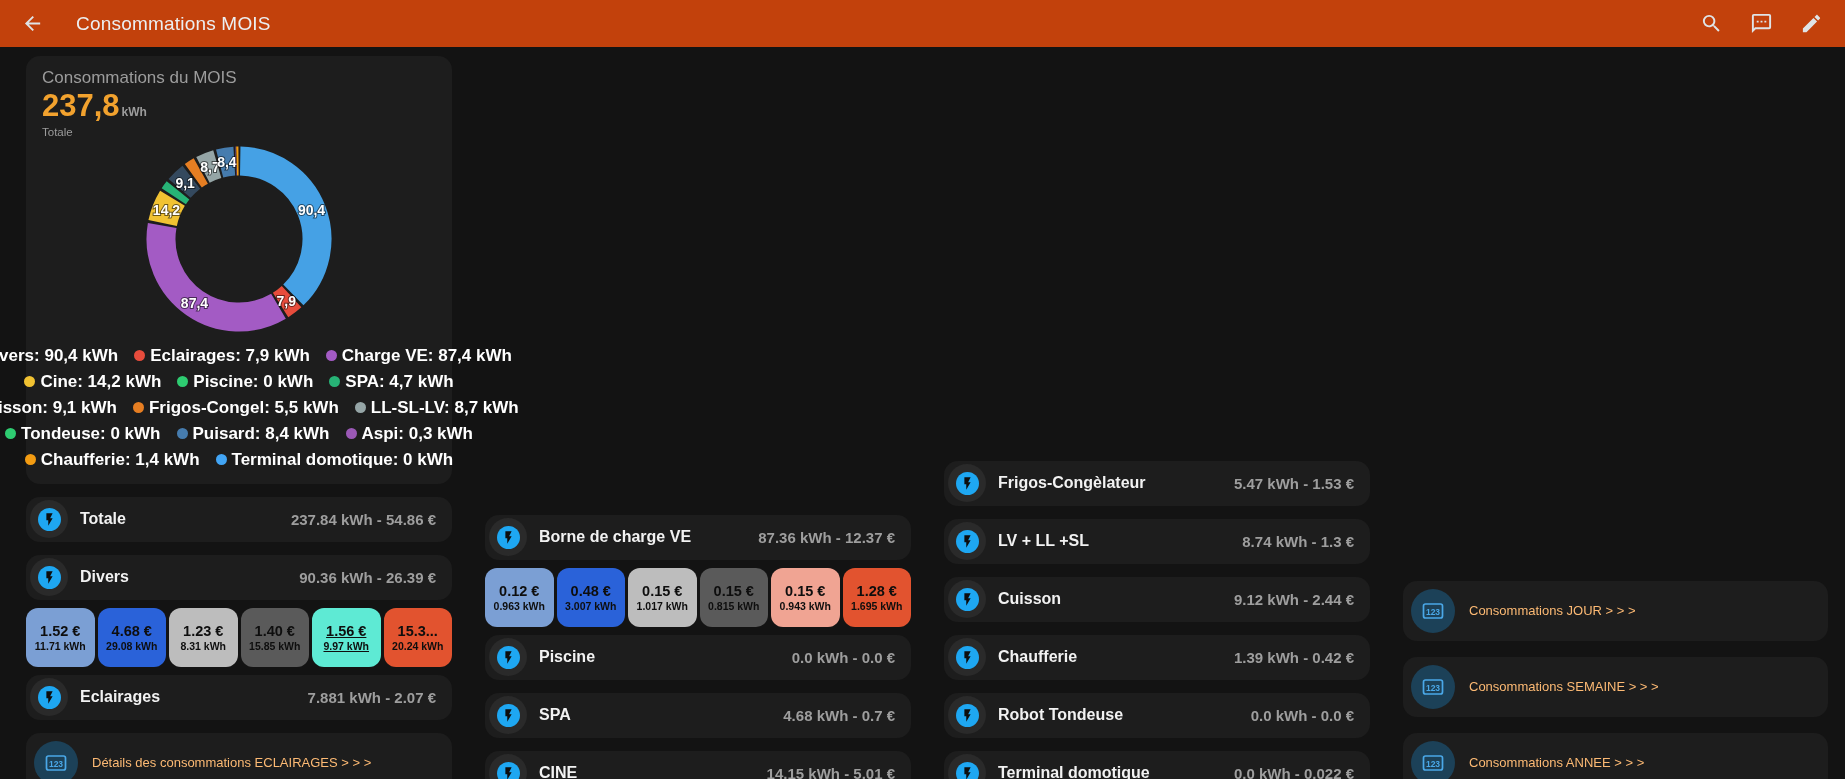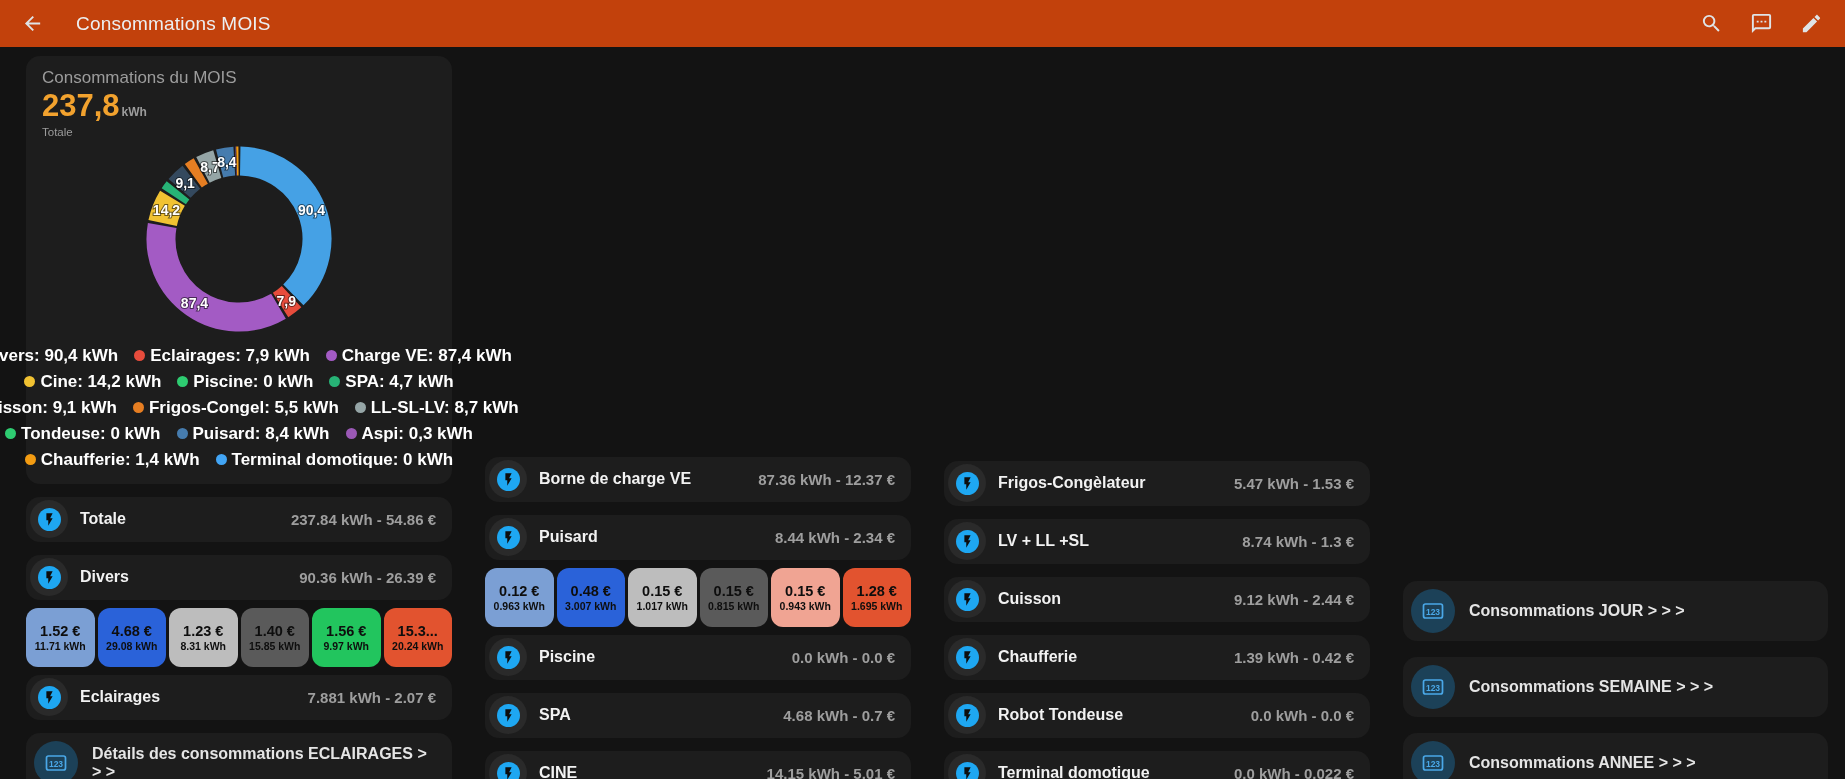--- a/index.html
+++ b/index.html
@@ -78,21 +78,21 @@
   
   .nav-btn {
     background:#1d1d1d; border-radius:14px; height:60px;
     display:flex; align-items:center; padding:0 16px 0 8px;
     margin-bottom:16px; cursor:pointer;
   }
   .counter-wrap {
     width:44px; height:44px; border-radius:50%; background:#1c4158;
     display:flex; align-items:center; justify-content:center; margin-right:14px; flex:0 0 44px;
   }
-  .nav-label { color:#e5e5e5; font-weight:bold; font-size:16px; }
+  .nav-label { color:#fdba74; font-weight:normal; font-size:13px; }
   .details-btn { margin-top:1px; }
 </style>
 </head>
 <body>
 
 <header class="app-header">
   <button class="icon-btn">
     <svg viewBox="0 0 24 24">
         <path d="M20,11V13H8L13.5,18.5L12.08,19.92L4.16,12L12.08,4.08L13.5,5.5L8,11H20Z"></path>
       </svg>
@@ -253,21 +253,21 @@
           <span class="chip-energy">29.08 kWh</span>
         </div>
         <div class="chip" style="background: rgb(189, 189, 189);">
           <span class="chip-cost">1.23 €</span>
           <span class="chip-energy">8.31 kWh</span>
         </div>
         <div class="chip" style="background: rgb(90, 90, 90);">
           <span class="chip-cost">1.40 €</span>
           <span class="chip-energy">15.85 kWh</span>
         </div>
-        <div class="chip" style="background: #22c55e;">
+        <div class="chip" style="background: #5eead4; text-decoration: underline;">
           <span class="chip-cost">1.56 €</span>
           <span class="chip-energy">9.97 kWh</span>
         </div>
         <div class="chip" style="background: rgb(226, 83, 47);">
           <span class="chip-cost">15.3...</span>
           <span class="chip-energy">20.24 kWh</span>
         </div>
       </div>
     <div id="col1-rows-bottom">
         <div class="row">
@@ -299,31 +299,20 @@
           <span class="flash-wrap">
             <span class="flash-circle">
               <svg viewBox="0 0 24 24">
                 <path d="M7,2V13H10V22L17,10H13L17,2H7Z"></path>
               </svg>
             </span>
           </span>
           <span class="row-label">Borne de charge VE</span>
           <span class="row-value">87.36 kWh - 12.37 €</span>
         </div>
-        <div class="row">
-          <span class="flash-wrap">
-            <span class="flash-circle">
-              <svg viewBox="0 0 24 24">
-                <path d="M7,2V13H10V22L17,10H13L17,2H7Z"></path>
-              </svg>
-            </span>
-          </span>
-          <span class="row-label">Puisard</span>
-          <span class="row-value">8.44 kWh - 2.34 €</span>
-        </div>
       </div>
     <div class="chips" id="col2-chips">
         <div class="chip" style="background: rgb(123, 159, 212);">
           <span class="chip-cost">0.12 €</span>
           <span class="chip-energy">0.963 kWh</span>
         </div>
         <div class="chip" style="background: rgb(42, 98, 217);">
           <span class="chip-cost">0.48 €</span>
           <span class="chip-energy">3.007 kWh</span>
         </div>

